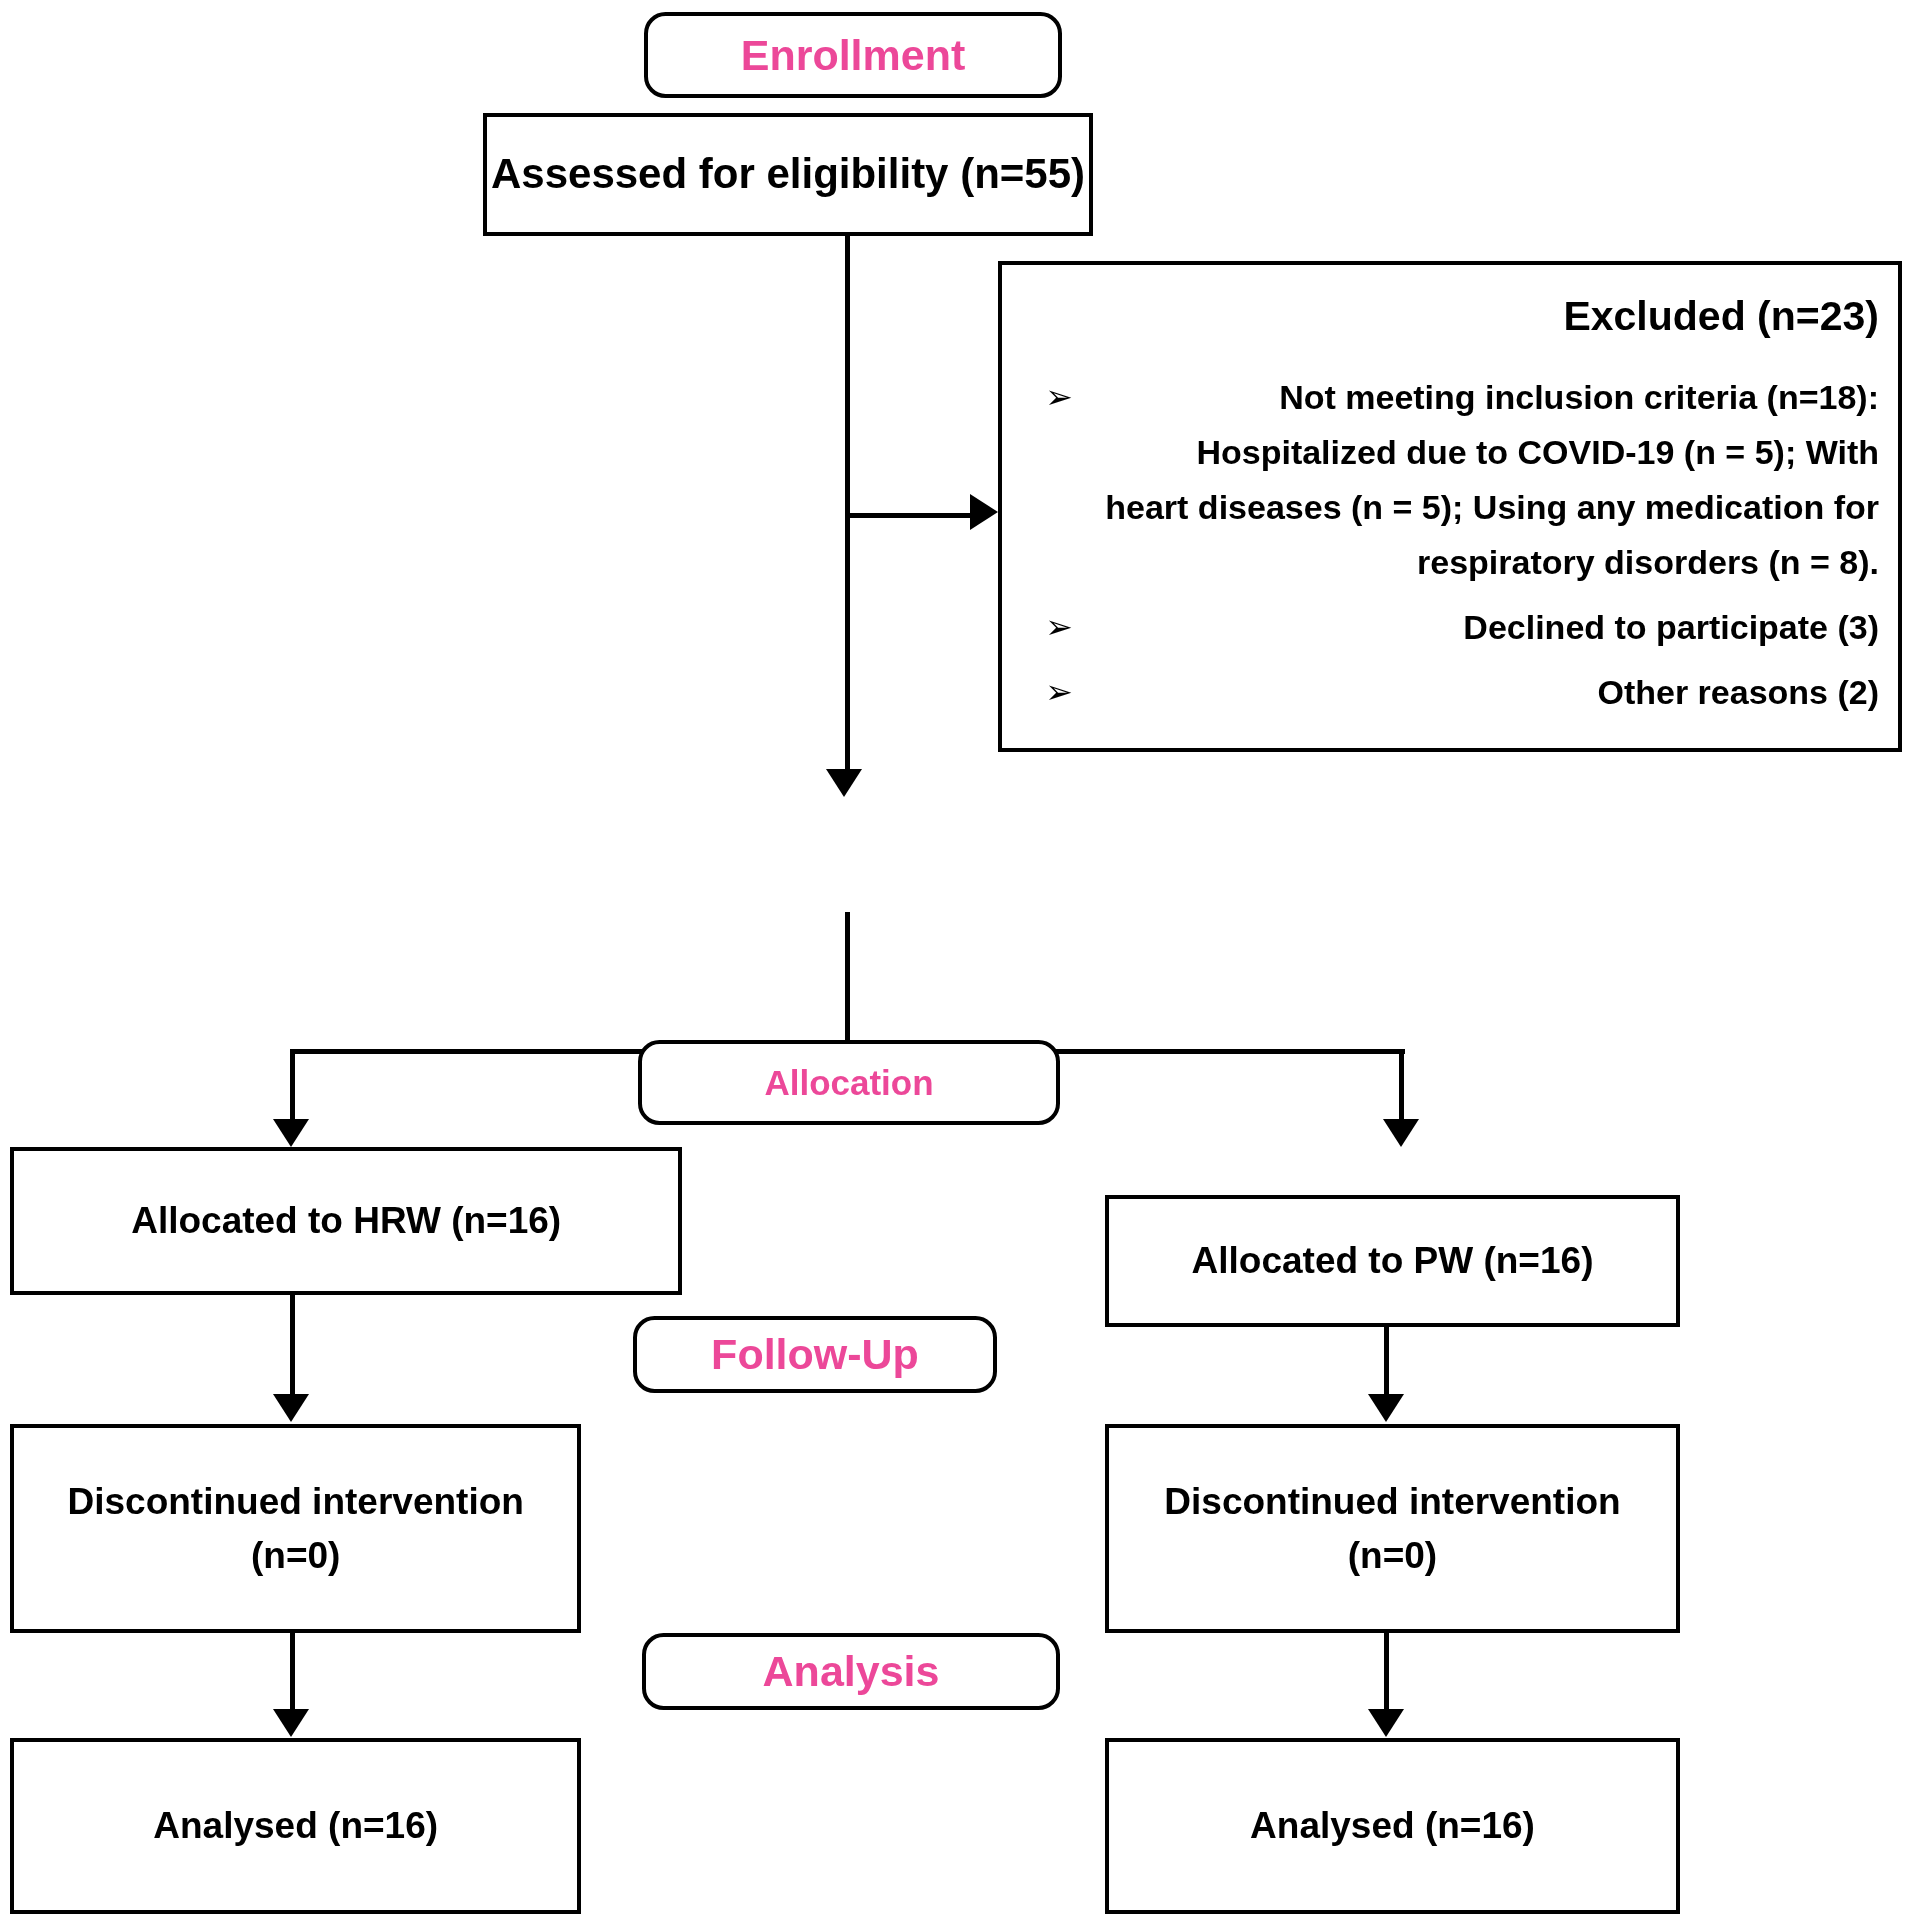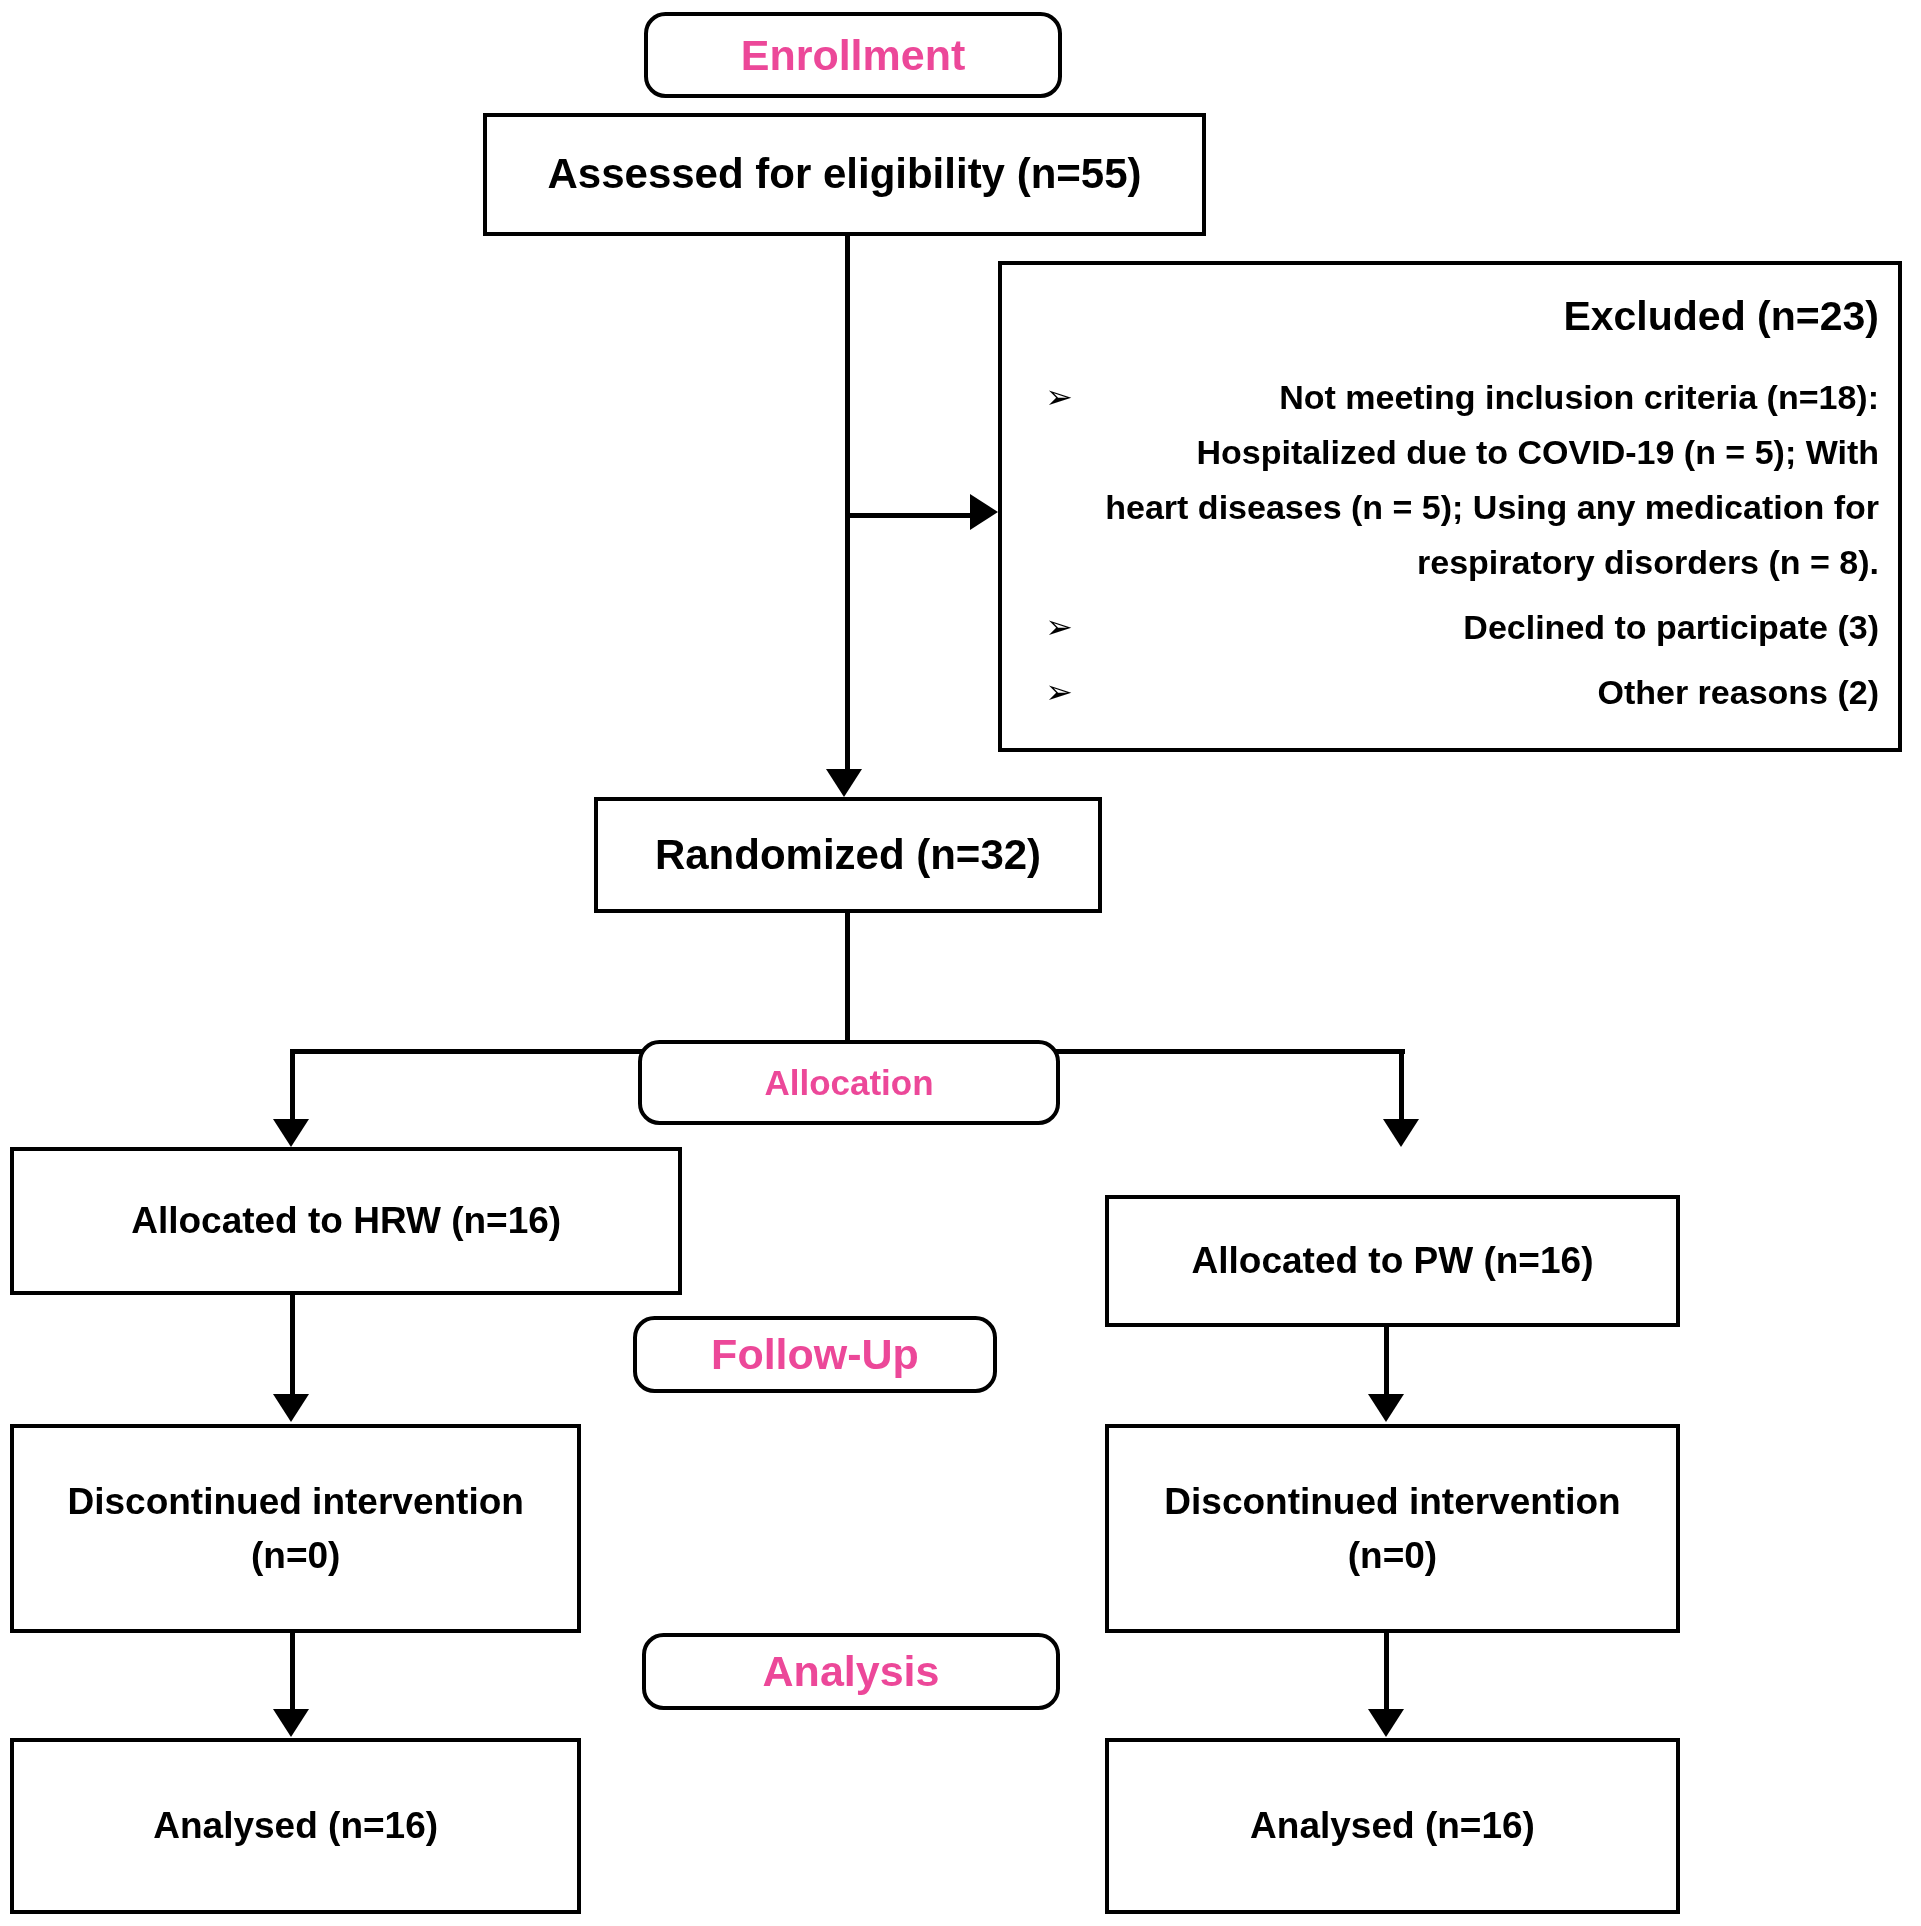--- a/index.html
+++ b/index.html
@@ -41,21 +41,21 @@
     align-items: center;
     justify-content: center;
     text-align: center;
     font-weight: bold;
     color: #ec4899;
     z-index: 9;
   }
 
   
   #enrollment-stage { left: 644px; top: 12.4px;  width: 418px;  height: 86px; font-size: 43px; }
-  #assessed-box     { left: 483px;  top: 113px; width: 723px; height: 123px; font-size: 42px; }
+  #assessed-box     { left: 483px;  top: 113px; width: 610px; height: 123px; font-size: 42px; }
 
   #excluded-box {
     left: 998px; top: 261px; width: 904px; height: 491px;
     display: block; text-align: right;
     padding: 29px 19px 0 24px; font-size: 0;
   }
   #excluded-title {
     display: block;
     font-size: 41px;
     font-weight: bold;
@@ -174,21 +174,20 @@
         <span class="excl-bullet">➢</span>
         <span class="excl-text">Declined to participate (3)</span>
       </div>
       <div class="excl-item">
         <span class="excl-bullet">➢</span>
         <span class="excl-text">Other reasons  (2)</span>
       </div>
     </div>
   </div>
 
-  <div class="box" id="randomized-box">Randomized (n=32)</div>
 
   <div class="stage" id="allocation-stage">Allocation</div>
 
   <div class="box" id="alloc-left-box">Allocated to HRW (n=16)</div>
 
   <div class="box" id="alloc-right-box">Allocated to PW (n=16)</div>
 
   <div class="stage" id="followup-stage">Follow-Up</div>
 
   <div class="box" id="disc-left-box">

